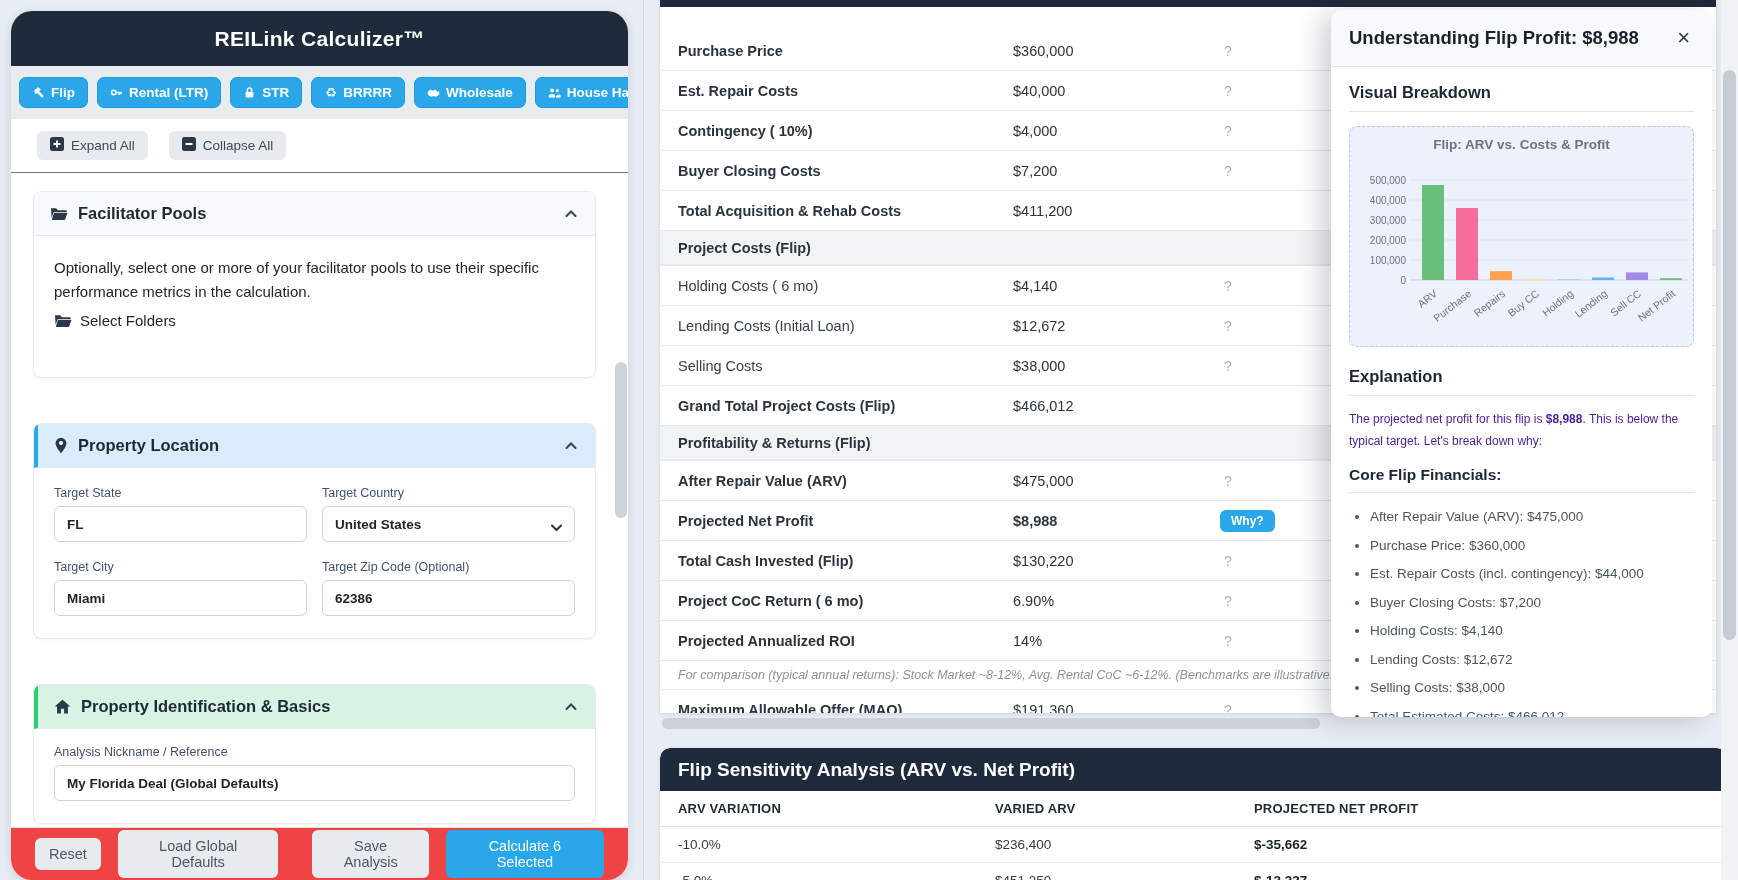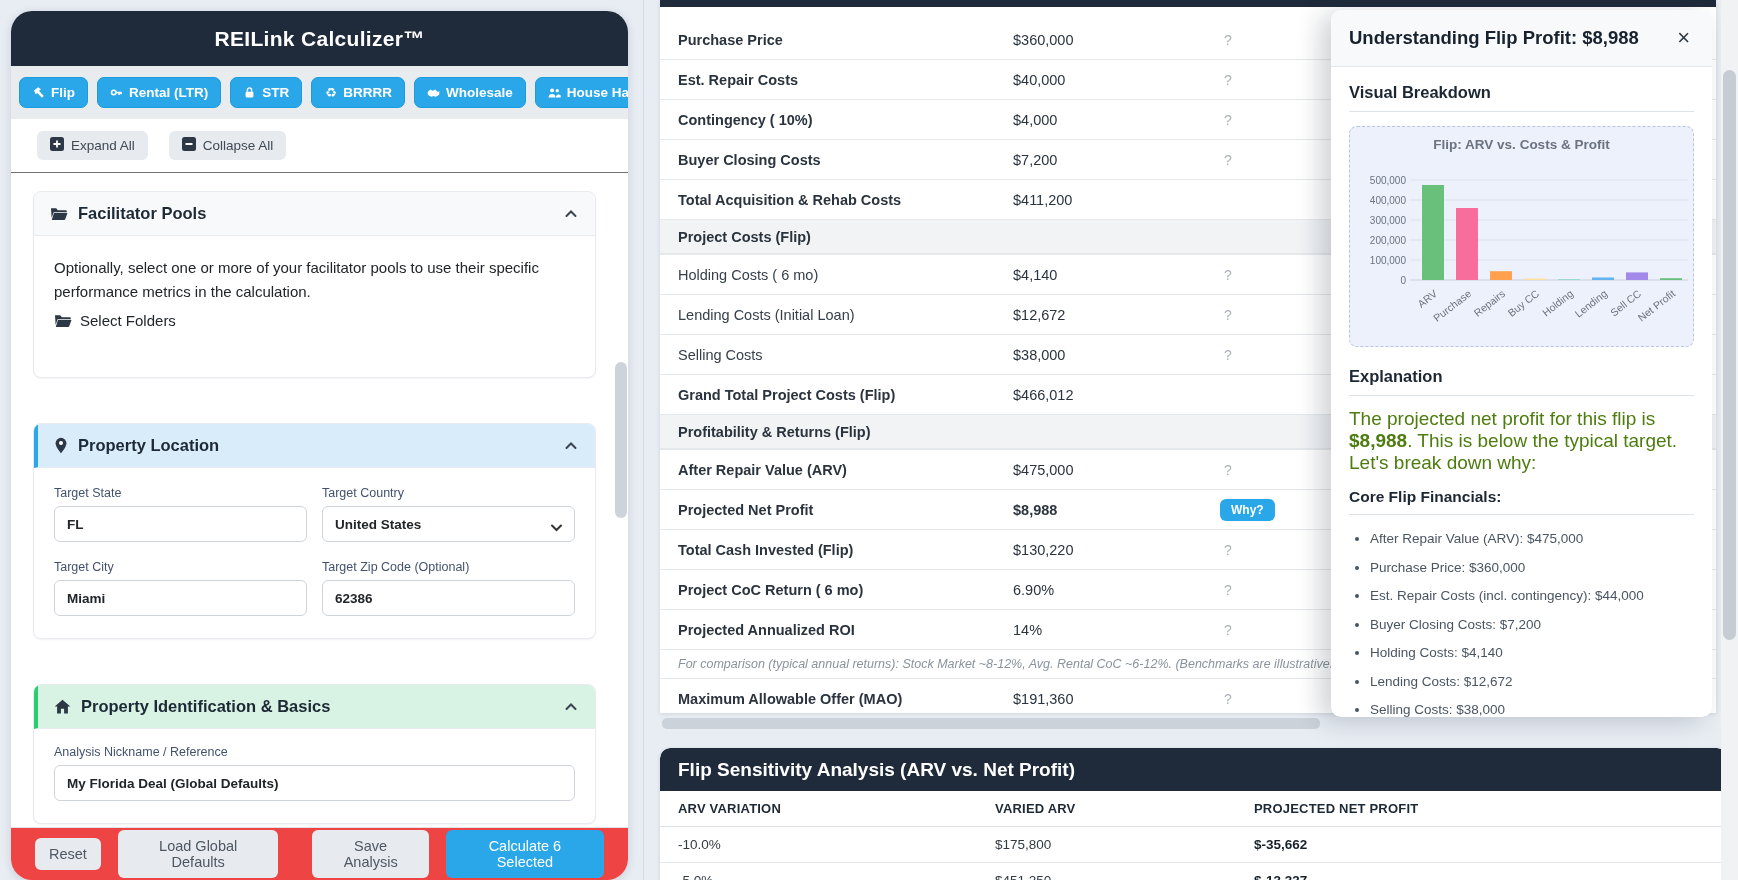--- a/index.html
+++ b/index.html
@@ -39,21 +39,21 @@
              padding:0 24px;gap:17px;}
   .gray-btn{background:#e7eaee;color:#4d5863;border:none;border-radius:6px;padding:8px 14px;font-size:14.5px;cursor:pointer;}
   .blue-btn{background:#29a7e8;color:#fff;border:none;border-radius:6px;padding:8px 14px;font-size:14.5px;cursor:pointer;}
   .spacer{flex:1;}
   .lp-scrollthumb{position:absolute;right:1px;top:189px;width:12px;height:156px;background:#cdd3da;border-radius:6px;}
 
   
   .top-strip{position:absolute;left:660px;top:0;width:1056px;height:7px;background:#1f2b3b;z-index:2;}
   .mid-card{position:absolute;left:660px;top:0;width:1056px;height:713px;background:#fff;
             box-shadow:0 1px 4px rgba(0,0,0,.10);z-index:1;overflow:hidden;}
-  .mtable{padding-top:20px;}
+  .mtable{padding-top:31px;}
   .mrow{display:flex;align-items:center;height:39px;border-top:1px solid #e5e9ec;padding:0 18px;}
   .mrow:first-child{border-top:none;}
   .mrow .mlabel{width:335px;font-size:14.5px;color:#37404a;}
   .mrow .mlabel.b{font-weight:bold;color:#2b343e;}
   .mrow .mvalue{width:207px;font-size:14.5px;color:#2b343e;}
   .mrow .mvalue.b{font-weight:bold;}
   .mrow .mhelp{width:60px;display:flex;}
   .qmark{color:#aab2ba;font-size:14px;cursor:pointer;padding:0 4px;}
   .why-btn{background:#29a7e8;color:#fff;font-size:12px;font-weight:bold;border:none;border-radius:6px;
            padding:4px 11px;cursor:pointer;}
@@ -82,21 +82,21 @@
   .dw-head{flex:none;height:56px;background:#f8f9fa;border-bottom:1px solid #e4e7ea;display:flex;align-items:center;
            padding:0 18px;border-radius:10px 10px 0 0;}
   .dw-title{flex:1;font-size:18.5px;font-weight:bold;color:#16222e;}
   .dw-close{font-size:22px;color:#2c3845;cursor:pointer;line-height:1;padding:2px 4px;}
   .dw-body{flex:1;padding:16px 18px;overflow:hidden;}
   .dw-h2{font-size:16.5px;font-weight:bold;color:#1c2733;margin:0 0 9px 0;}
   .dw-hr{border:none;border-top:1px solid #dde2e7;margin:0;}
   .chart-card{margin-top:14px;background:#edf1fb;border:1px dashed #b9c4e4;border-radius:8px;height:219px;overflow:hidden;}
   .chart-title{margin-top:10px;text-align:center;font-size:13.5px;font-weight:bold;color:#6b7280;}
   .dw-h2.mt{margin-top:20px;}
-  .dw-para{font-size:19px;color:#4d7c0f;line-height:22px;margin:12px 0 14px 0;}
+  .dw-para{font-size:12px;color:#4c1d95;line-height:22px;margin:12px 0 14px 0;}
   .dw-h3{font-size:15.5px;font-weight:bold;color:#1c2733;margin:0 0 8px 0;}
   .dw-list{margin:10px 0 0 0;padding-left:21px;}
   .dw-list li{font-size:13.5px;color:#4a5562;line-height:28.5px;}
 
   
   .page-scroll-track{position:absolute;right:0;top:0;width:17px;height:880px;background:#f0f2f4;z-index:40;}
   .page-scroll-thumb{position:absolute;right:2px;top:70px;width:13px;height:570px;background:#c6ccd4;border-radius:7px;}
 </style>
 </head>
 <body>
@@ -398,21 +398,21 @@
   <div class="sens-card">
     <div class="sens-head">Flip Sensitivity Analysis (ARV vs. Net Profit)</div>
     <div id="sens-table">
         <div class="sens-row hdr">
           <div class="c1">ARV VARIATION</div>
           <div class="c2">VARIED ARV</div>
           <div class="c3">PROJECTED NET PROFIT</div>
         </div>
         <div class="sens-row data">
           <div class="c1">-10.0%</div>
-          <div class="c2">$175,800</div>
+          <div class="c2">$236,400</div>
           <div class="c3">$-35,662</div>
         </div>
         <div class="sens-row data">
           <div class="c1">-5.0%</div>
           <div class="c2">$451,250</div>
           <div class="c3">$-13,337</div>
         </div>
       </div>
   </div>
 

